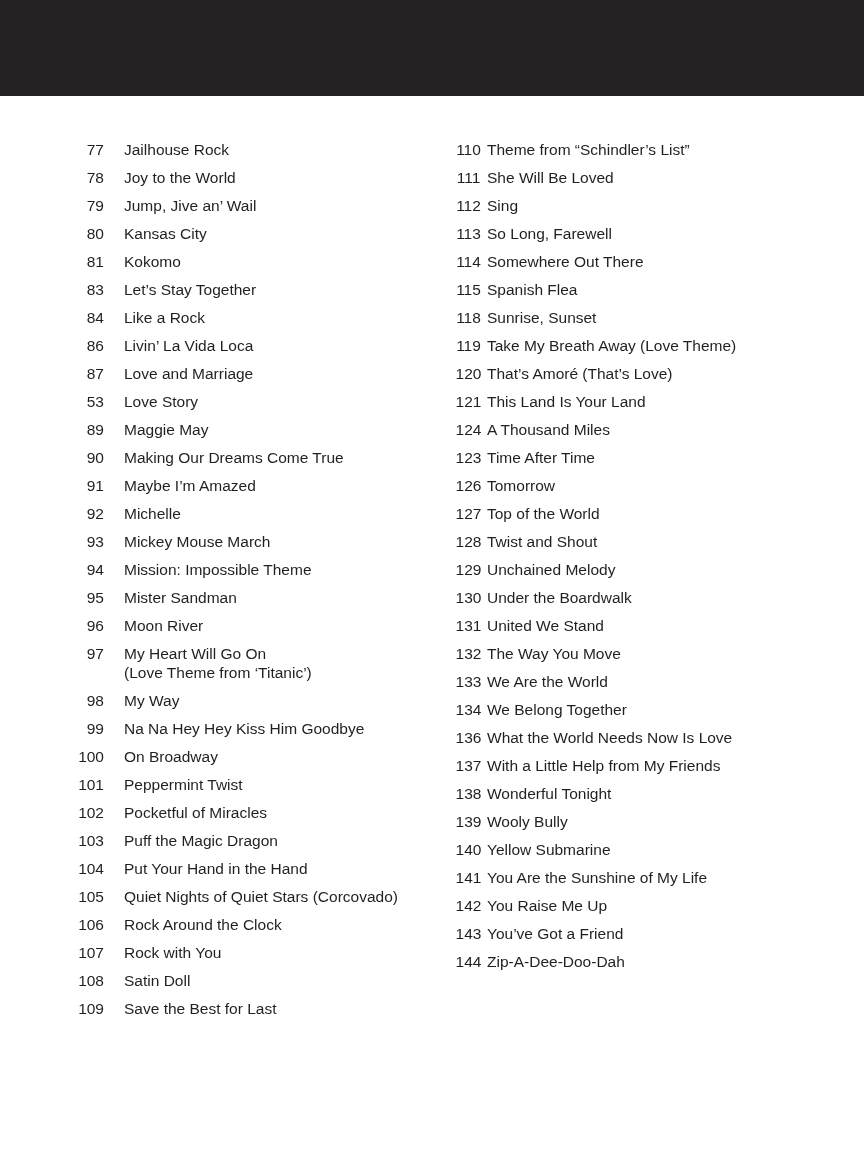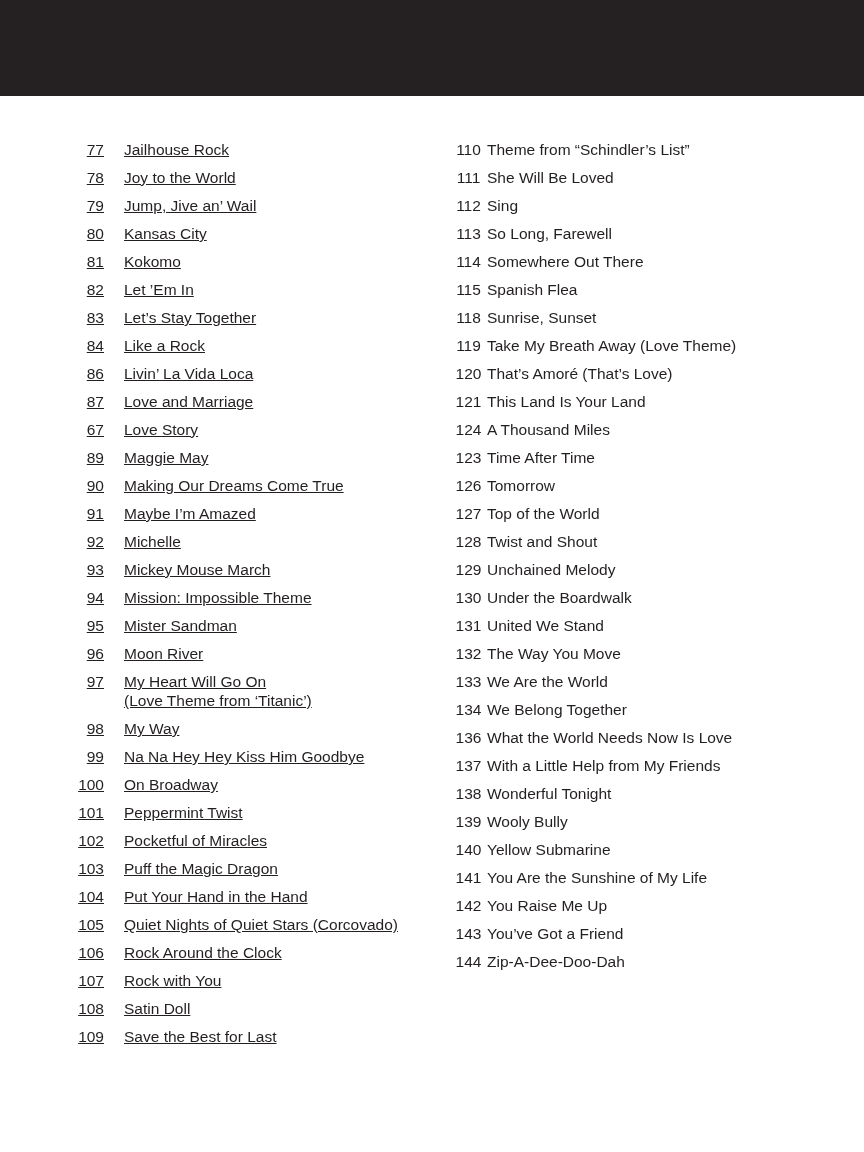--- a/index.html
+++ b/index.html
@@ -2,21 +2,21 @@
 <html><head>
 <meta charset="utf-8">
 <style>
   html, body { margin: 0; padding: 0; }
   body {
     width: 864px; height: 1152px; background: #ffffff; position: relative; overflow: hidden;
     font-family: "Liberation Sans", "DejaVu Sans", sans-serif; color: #231f20;
   }
   .header-bar { position: absolute; left: 0; top: 0; width: 864px; height: 96px; background: #252122; }
   .col { position: absolute; top: 140px; }
-  .col-left { left: 60px; width: 380px; text-decoration: underline; }
+  .col-left { left: 60px; width: 380px; }
   .col-right { left: 450px; width: 400px; }
   .entry { display: flex; align-items: flex-start; font-size: 15.5px; line-height: 19px; margin-bottom: 9px; }
   .num { flex: 0 0 auto; text-align: right; }
   .col-left .num { width: 44px; }
   .col-left .title { margin-left: 20px; }
   .col-right .num { width: 37px; text-align: center; }
   .col-right .title { }
   .title { white-space: pre-line; }
 </style>
 </head>
@@ -39,41 +39,37 @@
     </div>
   <div class="entry">
       <span class="num">80</span>
       <span class="title">Kansas City</span>
     </div>
   <div class="entry">
       <span class="num">81</span>
       <span class="title">Kokomo</span>
     </div>
   <div class="entry">
-      <span class="num">82</span>
-      <span class="title">Let ’Em In</span>
-    </div>
-  <div class="entry">
       <span class="num">83</span>
       <span class="title">Let’s Stay Together</span>
     </div>
   <div class="entry">
       <span class="num">84</span>
       <span class="title">Like a Rock</span>
     </div>
   <div class="entry">
       <span class="num">86</span>
       <span class="title">Livin’ La Vida Loca</span>
     </div>
   <div class="entry">
       <span class="num">87</span>
       <span class="title">Love and Marriage</span>
     </div>
   <div class="entry">
-      <span class="num">67</span>
+      <span class="num">53</span>
       <span class="title">Love Story</span>
     </div>
   <div class="entry">
       <span class="num">89</span>
       <span class="title">Maggie May</span>
     </div>
   <div class="entry">
       <span class="num">90</span>
       <span class="title">Making Our Dreams Come True</span>
     </div>

